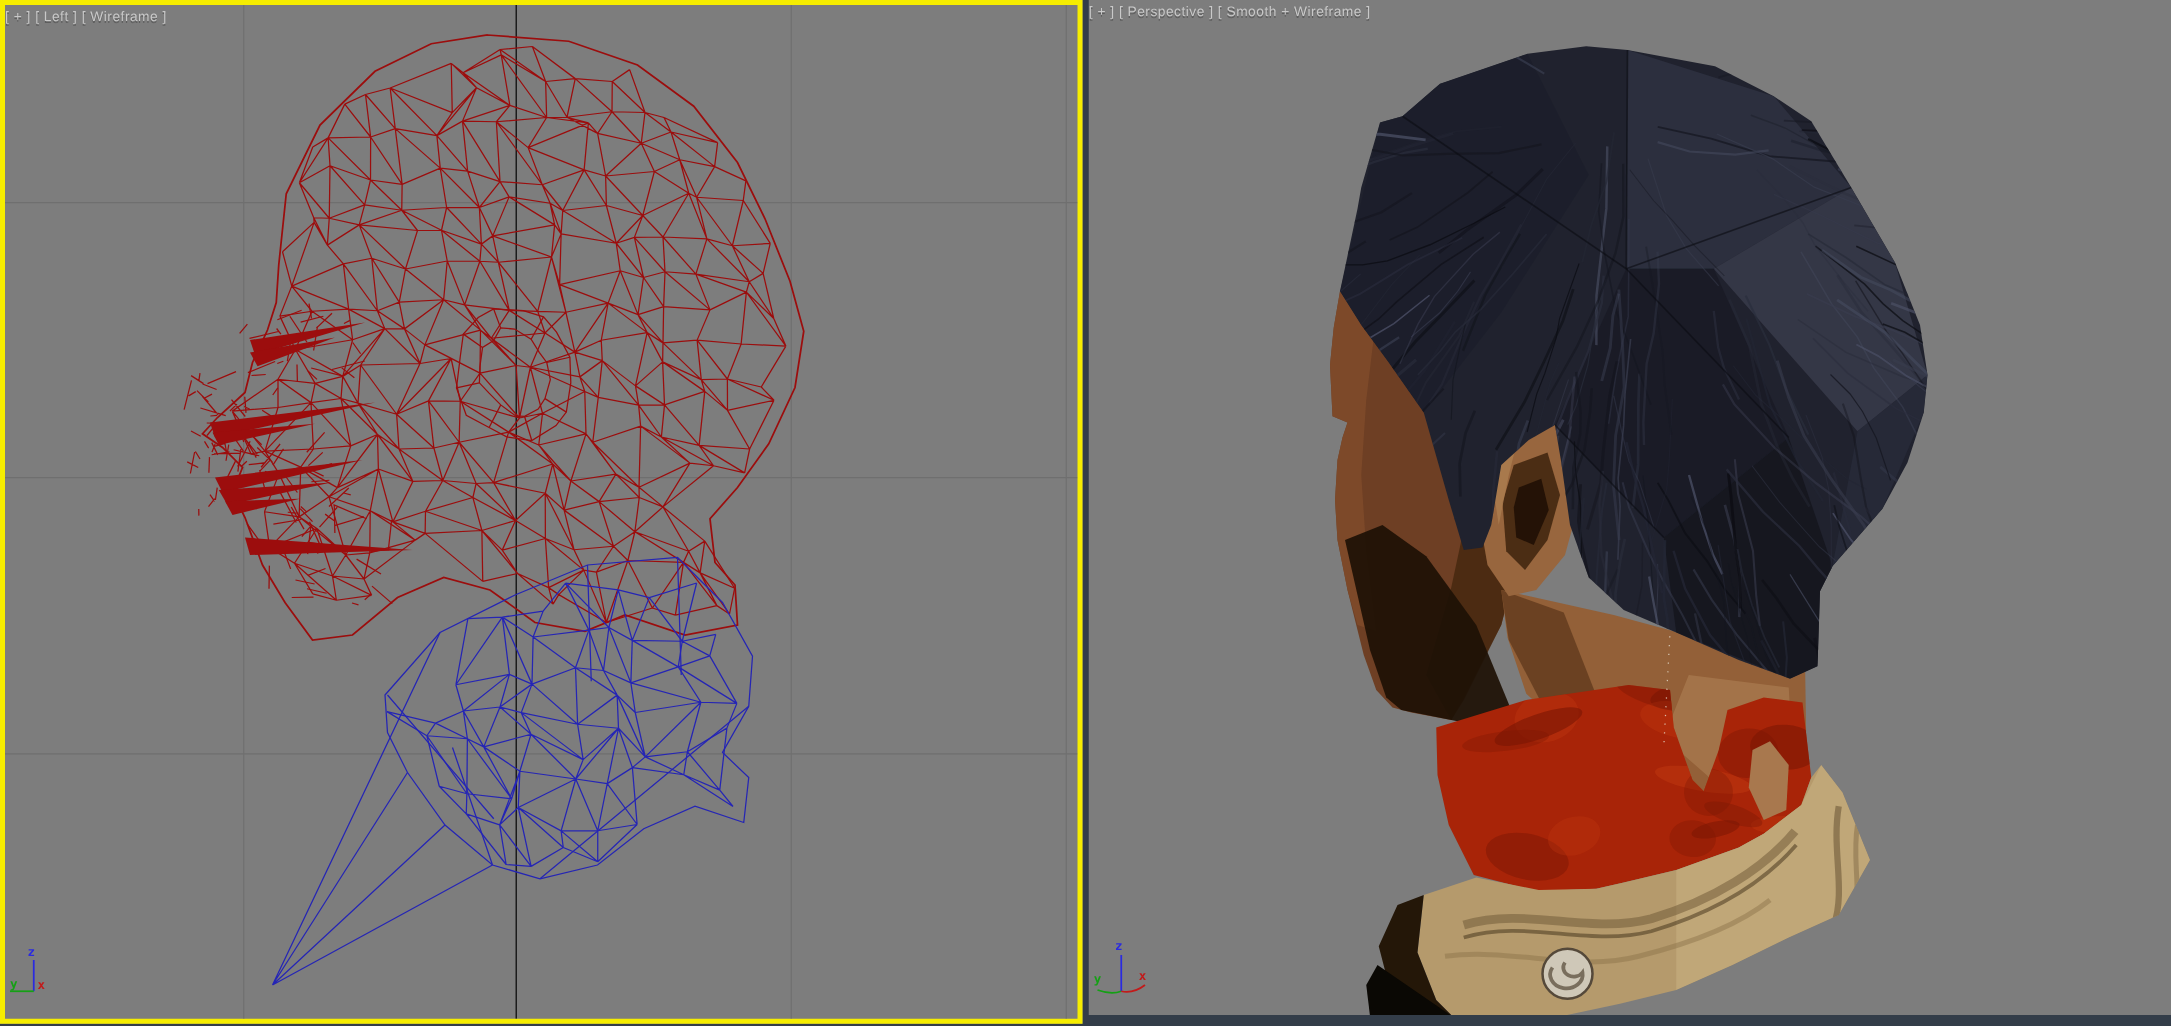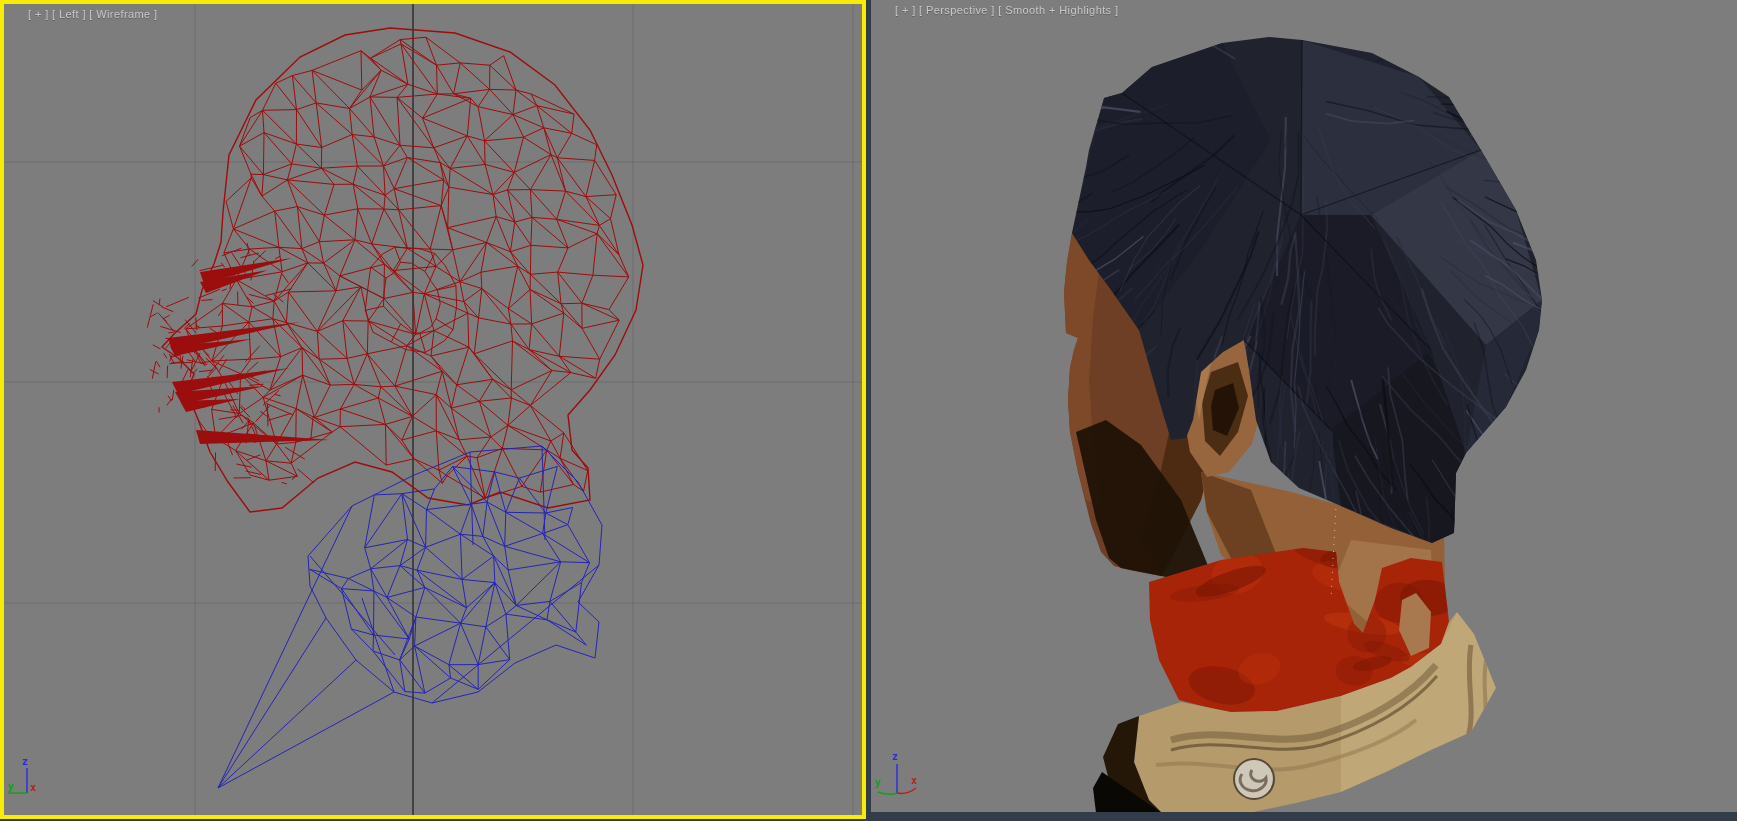--- a/index.html
+++ b/index.html
@@ -1,21 +1,21 @@
 <!DOCTYPE html>
 <html><head>
 <meta charset="utf-8">
 <style>
   html,body{margin:0;padding:0;background:#333d49;}
   #stage{position:relative;width:1737px;height:821px;background:#333d49;overflow:hidden;
          font-family:"Liberation Sans",sans-serif;}
   .viewport{position:absolute;background:#7d7d7d;overflow:hidden;box-sizing:border-box;}
   #vp-left{left:0;top:0;width:866px;height:819px;border:4px solid #f6ed00;}
   #vp-right{left:871px;top:0;width:866px;height:812px;}
-  .vp-label{position:absolute;left:24px;top:4px;font-size:11px;letter-spacing:.4px;
+  .vp-label{position:absolute;left:0;top:4px;font-size:11px;letter-spacing:.4px;
             color:#c9c9c9;text-shadow:0 1px 0 rgba(0,0,0,.25);white-space:pre;z-index:5;
             cursor:default;user-select:none;}
   svg{display:block;}
 </style>
 </head>
 <body>
 
 <div id="stage">
 
   <div class="viewport" id="vp-left">
@@ -305,16 +305,16 @@
         </defs>
         <g font-family="&quot;DejaVu Sans Mono&quot;,monospace" font-size="10" font-weight="bold">
           <line x1="26" y1="764" x2="26" y2="793" stroke="#2a2ae0" stroke-width="1.4"></line>
           <path d="M26,793 Q18,796 7,792" stroke="#15a015" stroke-width="1.4" fill="none"></path>
           <path d="M26,793 Q36,795 45,788" stroke="#c21a1a" stroke-width="1.4" fill="none"></path>
           <text x="21" y="760" fill="#2a2ae0">z</text>
           <text x="4" y="786" fill="#15a015">y</text>
           <text x="40" y="784" fill="#c21a1a">x</text>
         </g>
       </svg>
-    <div class="vp-label">[ + ] [ Perspective ] [ Smooth + Highlights ]</div>
+    <div class="vp-label">[ + ] [ Perspective ] [ Smooth + Wireframe ]</div>
   </div>
 
 </div>
 
 </body></html>

